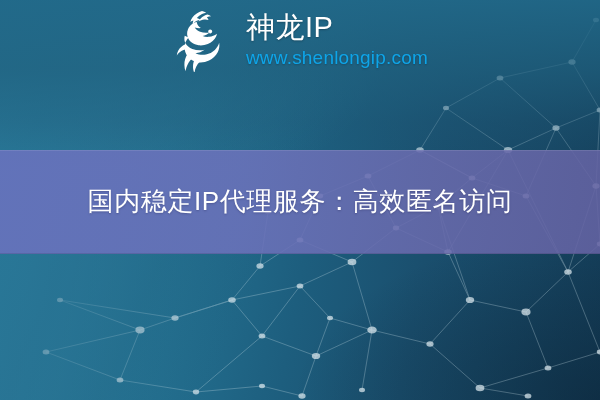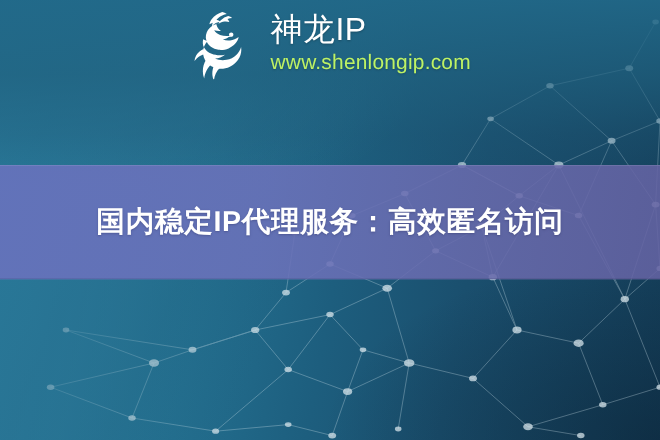--- a/index.html
+++ b/index.html
@@ -78,21 +78,21 @@
   .logo-mark { width: 62px; height: 64px; flex: none; }
   .logo-text { display: flex; flex-direction: column; line-height: 1; }
   .brand-name {
     color: #ffffff;
     font-size: 29px;
     font-weight: 400;
     letter-spacing: 0.5px;
     text-shadow: 0 1px 2px rgba(0,0,0,0.25);
   }
   .brand-url {
-    color: #bef264;
+    color: #0ea5e9;
     font-size: 19px;
     font-weight: 400;
     margin-top: 6px;
     letter-spacing: 0.2px;
     text-shadow: 0 1px 2px rgba(0,0,0,0.22);
   }
 
   
   .title-band {
     position: absolute;
@@ -107,21 +107,21 @@
     display: flex;
     flex-direction: column;
     align-items: center;
     justify-content: center;
     box-shadow: inset 0 1px 0 rgba(255,255,255,0.10),
                 inset 0 -1px 0 rgba(0,0,0,0.10);
   }
   .title-line {
     color: #ffffff;
     font-size: 26px;
-    font-weight: bold;
+    font-weight: normal;
     letter-spacing: 0.6px;
     line-height: 1.44;
     white-space: nowrap;
     text-shadow: 0 1px 2px rgba(40,44,90,0.35);
   }
 </style>
 </head>
 <body>
 
 <div id="banner">

